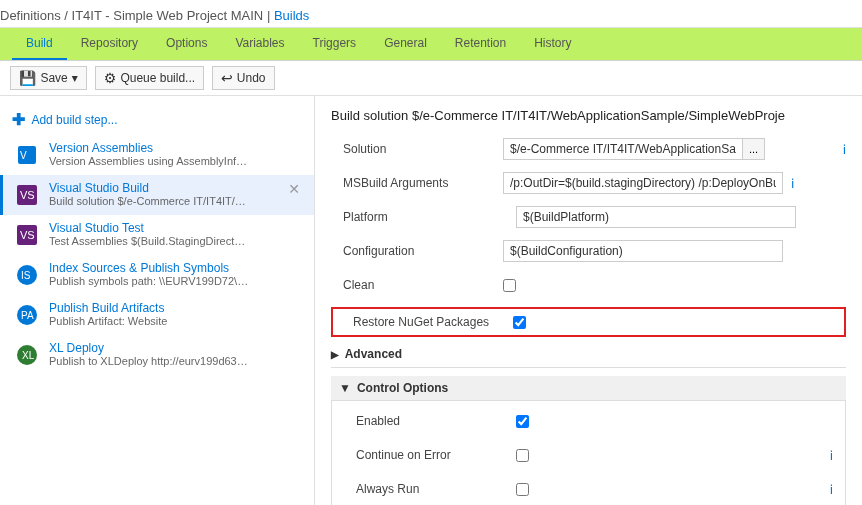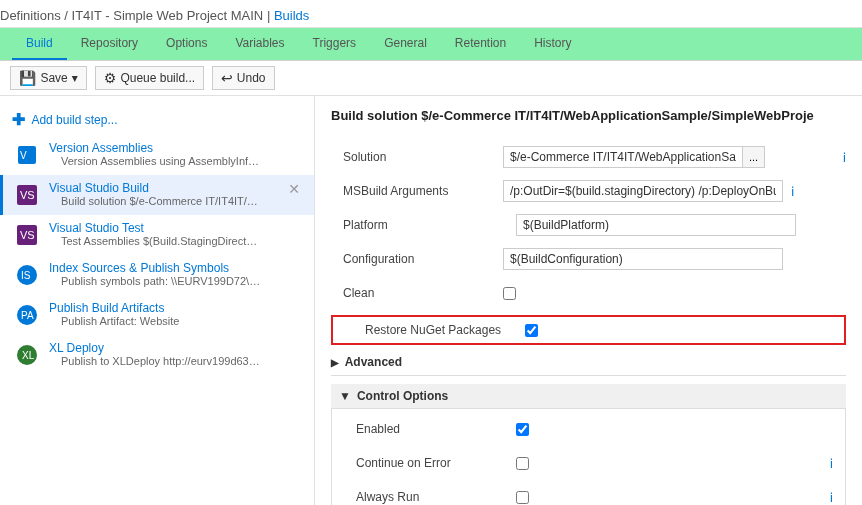--- a/index.html
+++ b/index.html
@@ -3,57 +3,57 @@
   <meta charset="utf-8">
   <style>
     * { box-sizing: border-box; margin: 0; padding: 0; }
     body { font-family: 'Segoe UI', Arial, sans-serif; font-size: 12px; background: #fff; color: #333; width: 862px; height: 505px; overflow: hidden; }
 
     .top-bar { padding: 8px 0 4px; border-bottom: 1px solid #e0e0e0; }
     .breadcrumb { font-size: 13px; color: #555; }
     .breadcrumb a { color: #0078d7; text-decoration: none; }
     .breadcrumb span { color: #555; }
 
-    .nav-tabs { display: flex; padding: 0 12px; border-bottom: 1px solid #d0d0d0; background: #86efac; }
+    .nav-tabs { display: flex; padding: 0 12px; border-bottom: 1px solid #d0d0d0; background: #bef264; }
     .nav-tab { padding: 8px 14px; font-size: 12px; cursor: pointer; color: #555; border-bottom: 2px solid transparent; }
     .nav-tab.active { color: #0078d7; border-bottom: 2px solid #0078d7; }
 
     .toolbar { display: flex; align-items: center; padding: 5px 10px; border-bottom: 1px solid #e0e0e0; gap: 8px; }
     .toolbar-btn { display: flex; align-items: center; gap: 4px; padding: 3px 8px; border: 1px solid #ccc; background: #f8f8f8; cursor: pointer; font-size: 12px; color: #333; }
     .toolbar-icon { font-size: 14px; }
 
     .main-content { display: flex; height: calc(505px - 90px); }
 
     .sidebar { width: 315px; min-width: 315px; border-right: 1px solid #e0e0e0; overflow-y: auto; padding: 8px 0; }
     .add-step { display: flex; align-items: center; gap: 6px; padding: 6px 12px; cursor: pointer; color: #0078d7; font-size: 12px; }
     .add-step .plus { color: #0078d7; font-size: 16px; font-weight: bold; }
 
     .build-step { display: flex; align-items: flex-start; padding: 6px 10px; cursor: pointer; position: relative; gap: 8px; border-left: 3px solid transparent; }
     .build-step.active { background: #e8f0fe; border-left: 3px solid #0078d7; }
     .step-icon { width: 28px; height: 28px; min-width: 28px; display: flex; align-items: center; justify-content: center; }
     .step-icon svg { width: 24px; height: 24px; }
     .step-info { flex: 1; min-width: 0; }
     .step-title { font-size: 12px; color: #0078d7; font-weight: 500; white-space: nowrap; overflow: hidden; text-overflow: ellipsis; }
-    .step-subtitle { font-size: 11px; color: #666; white-space: nowrap; overflow: hidden; text-overflow: ellipsis; max-width: 200px; margin-left: 12px; }
+    .step-subtitle { font-size: 11px; color: #666; white-space: nowrap; overflow: hidden; text-overflow: ellipsis; max-width: 200px; }
     .step-close { color: #999; font-size: 14px; cursor: pointer; padding: 0 4px; }
 
     .detail-panel { flex: 1; overflow-y: auto; padding: 12px 16px; }
-    .detail-title { font-size: 13px; font-weight: 700; color: #222; margin-bottom: 22px; white-space: nowrap; overflow: hidden; text-overflow: ellipsis; }
+    .detail-title { font-size: 13px; font-weight: 400; color: #222; margin-bottom: 14px; white-space: nowrap; overflow: hidden; text-overflow: ellipsis; }
 
     .form-row { display: flex; align-items: center; margin-bottom: 10px; min-height: 24px; }
     .form-label { width: 160px; min-width: 160px; font-size: 12px; color: #444; margin-left: 12px; }
     .form-value { flex: 1; display: flex; align-items: center; gap: 4px; }
     .form-input { flex: 1; border: 1px solid #ccc; padding: 2px 6px; font-size: 12px; height: 22px; color: #333; }
     .form-input-with-btn { display: flex; flex: 1; }
     .form-input-with-btn input { flex: 1; border: 1px solid #ccc; padding: 2px 6px; font-size: 12px; height: 22px; }
     .browse-btn { border: 1px solid #ccc; border-left: none; background: #f5f5f5; padding: 0 6px; height: 22px; cursor: pointer; font-size: 11px; }
     .info-icon { color: #0078d7; font-size: 13px; cursor: pointer; margin-left: 4px; }
     input[type="checkbox"] { width: 13px; height: 13px; cursor: pointer; }
 
-    .highlight-box { border: 2px solid #e02020; padding: 6px 20px; margin-bottom: 10px; }
+    .highlight-box { border: 2px solid #e02020; padding: 6px 8px; margin-bottom: 10px; }
 
     .section-header { display: flex; align-items: center; gap: 6px; font-size: 12px; font-weight: 600; color: #333; margin: 8px 0 6px; cursor: pointer; }
     .section-header .arrow { font-size: 10px; }
     .section-divider { border: none; border-top: 1px solid #ddd; margin: 4px 0 8px; }
 
     .control-options-section { margin-top: 4px; }
     .control-section-header { display: flex; align-items: center; gap: 6px; font-size: 12px; font-weight: 600; background: #f0f0f0; padding: 5px 8px; cursor: pointer; border-bottom: 1px solid #ddd; }
     .control-options-body { border: 1px solid #ddd; border-top: none; padding: 8px 12px; }
   </style>
 </head>

